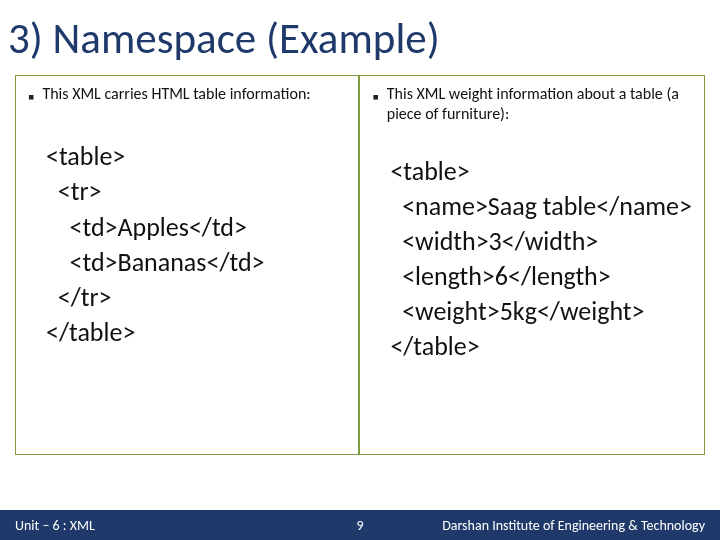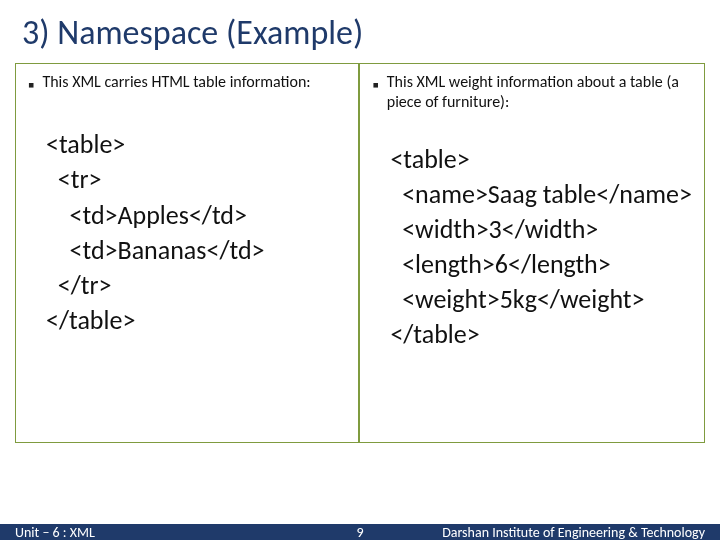--- a/index.html
+++ b/index.html
@@ -5,23 +5,23 @@
   * { margin: 0; padding: 0; box-sizing: border-box; }
   body {
     width: 720px;
     height: 540px;
     background: #fff;
     font-family: Calibri, Arial, sans-serif;
     position: relative;
     overflow: hidden;
   }
   .title {
-    font-size: 34px;
+    font-size: 43px;
     color: #1f3a6a;
-    padding: 12px 20px 10px 22px;
+    padding: 12px 20px 10px 8px;
     font-weight: 400;
   }
   .columns {
     display: flex;
     padding: 0 15px;
     gap: 0;
   }
   .col {
     flex: 1;
     border: 1px solid #7f9b3f;
@@ -53,21 +53,21 @@
     line-height: 1.35;
     padding-left: 18px;
     white-space: pre;
     font-family: Calibri, Arial, sans-serif;
   }
   .footer {
     position: absolute;
     bottom: 0;
     left: 0;
     right: 0;
-    height: 16px;
+    height: 30px;
     background: #1f3a6a;
     color: #fff;
     display: flex;
     align-items: center;
     font-size: 14px;
   }
   .footer-left {
     padding-left: 15px;
     flex: 0 0 auto;
   }

